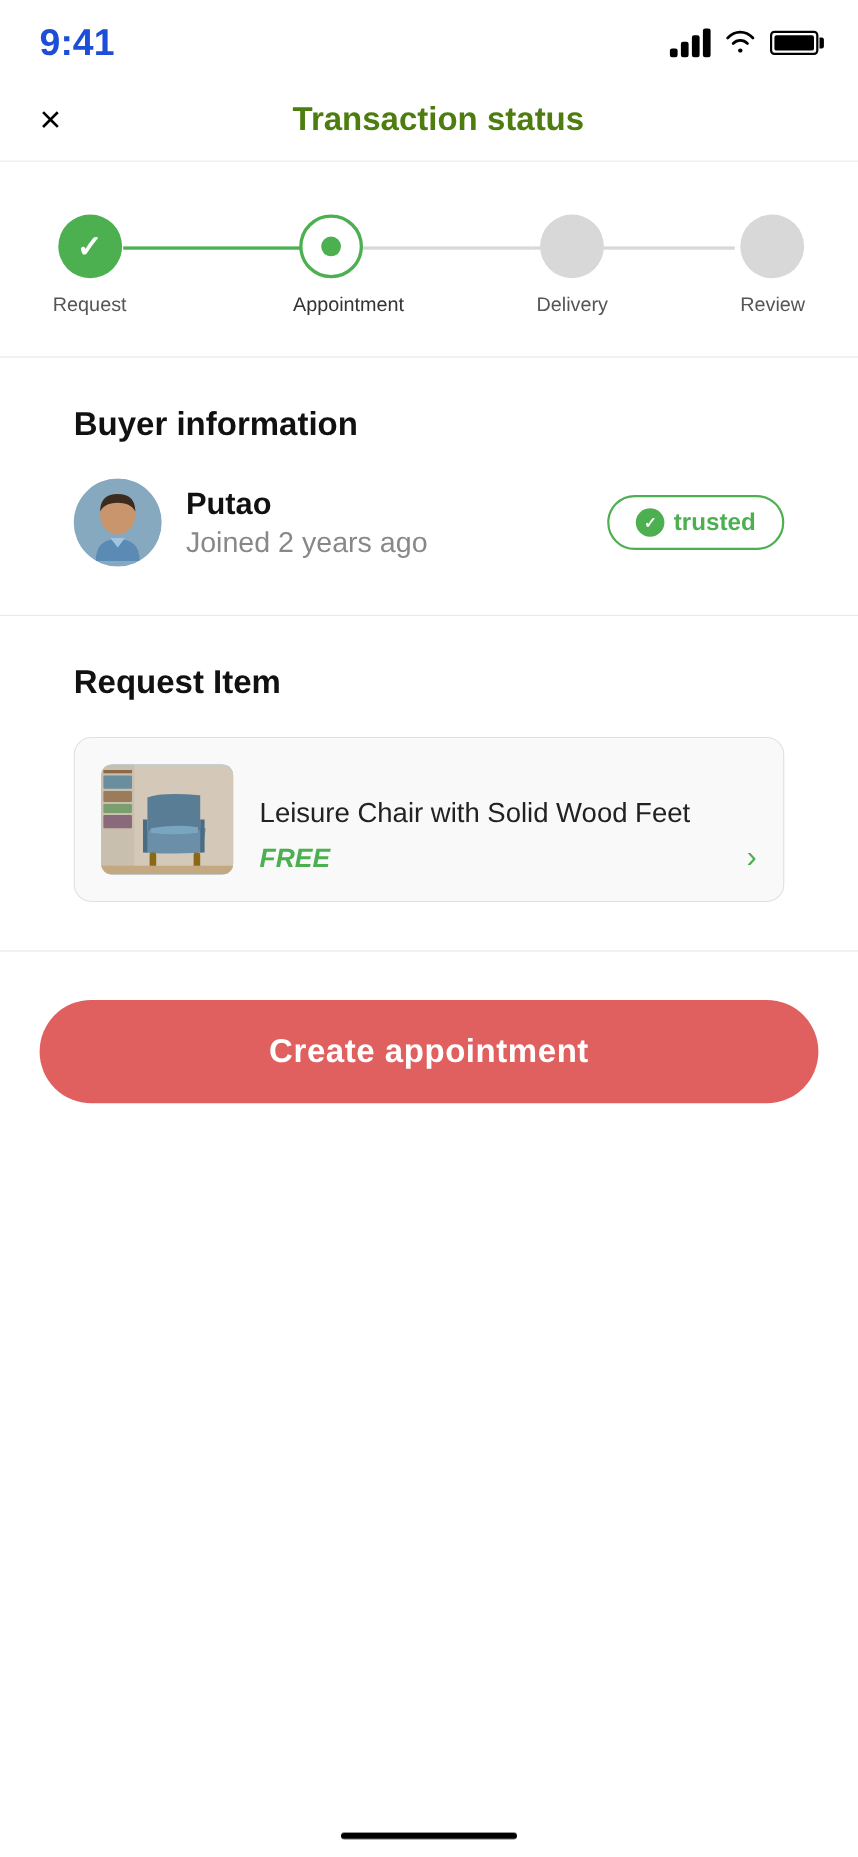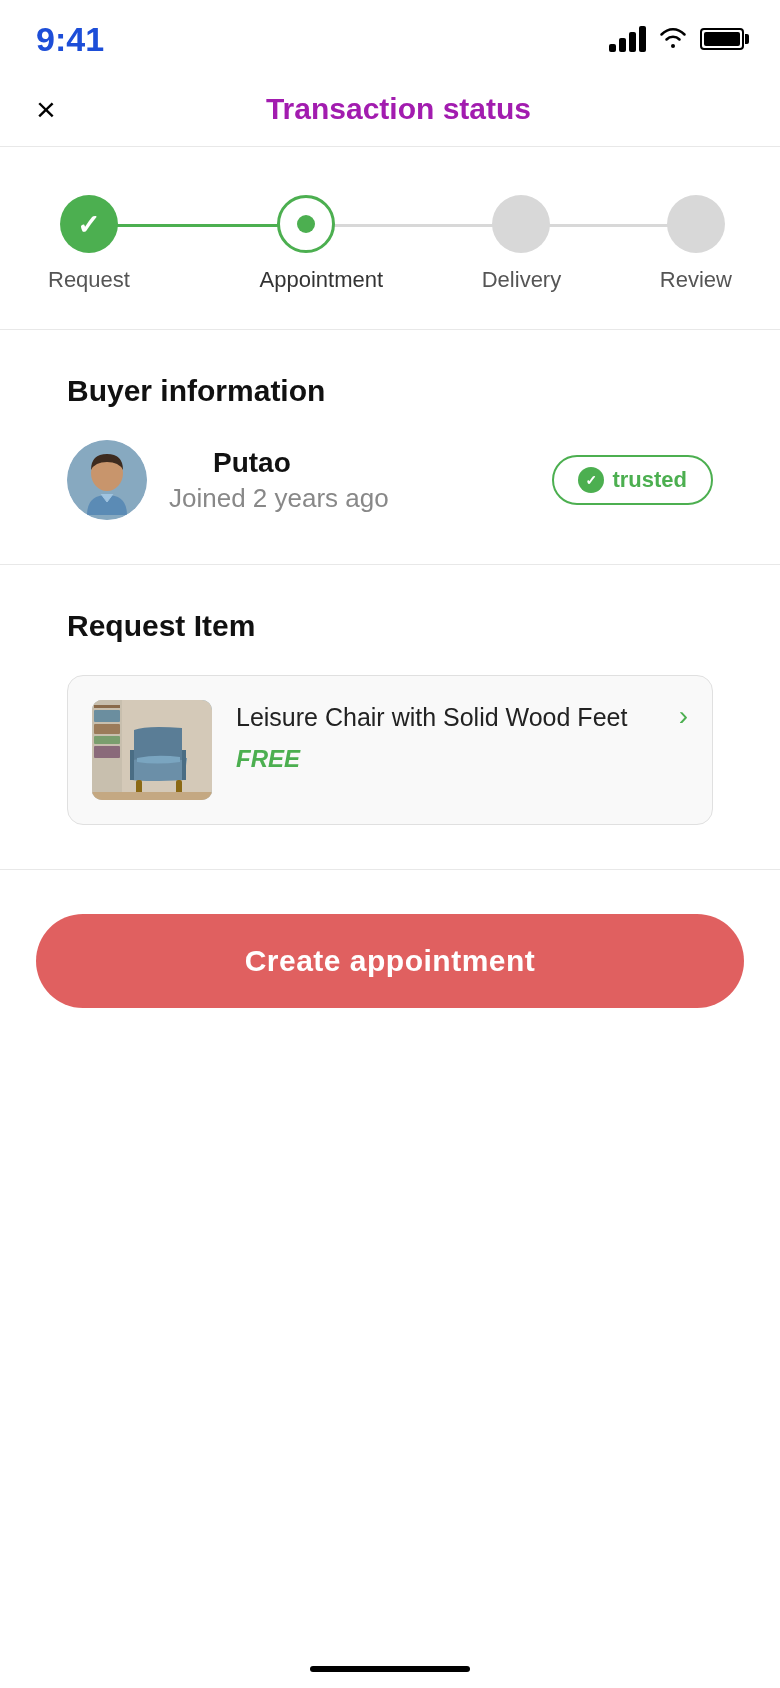--- a/index.html
+++ b/index.html
@@ -89,21 +89,21 @@
       border: none;
       cursor: pointer;
       font-size: 34px;
       color: #000;
       line-height: 1;
       font-weight: 300;
     }
     .header-title {
       font-size: 30px;
       font-weight: 700;
-      color: #a21caf;
+      color: #4d7c0f;
       margin-left: 17px;
     }
 
     
     .stepper-section {
       padding: 48px 48px 36px 48px;
       border-bottom: 1px solid #e8e8e8;
     }
     .stepper {
       display: flex;
@@ -136,21 +136,21 @@
     }
     .step-circle.active {
       background: #fff;
       border: 3px solid #4caf50;
     }
     .step-circle.inactive {
       background: #d8d8d8;
       border: none;
     }
     .step-label {
-      font-size: 22px;
+      font-size: 18px;
       color: #555;
     }
     .step-label.active-label {
       color: #333;
       margin-left: 31px;
     }
     .stepper-lines {
       position: absolute;
       top: 29px;
       left: 64px;
@@ -197,21 +197,20 @@
       justify-content: center;
     }
     .avatar-svg {
       width: 80px;
       height: 80px;
     }
     .buyer-name {
       font-size: 28px;
       font-weight: 700;
       color: #111;
-      margin-left: 44px;
     }
     .buyer-joined {
       font-size: 26px;
       color: #888;
       margin-top: 4px;
     }
     .trusted-badge {
       display: flex;
       align-items: center;
       gap: 8px;
@@ -233,21 +232,21 @@
       color: white;
       font-size: 14px;
     }
 
     
     .item-card {
       border: 1px solid #e0e0e0;
       border-radius: 16px;
       padding: 24px;
       display: flex;
-      align-items: flex-start;
+      align-items: flex-end;
       background: #f9f9f9;
       cursor: pointer;
     }
     .item-image {
       width: 120px;
       height: 100px;
       border-radius: 10px;
       background: #8aacbf;
       overflow: hidden;
       flex-shrink: 0;

